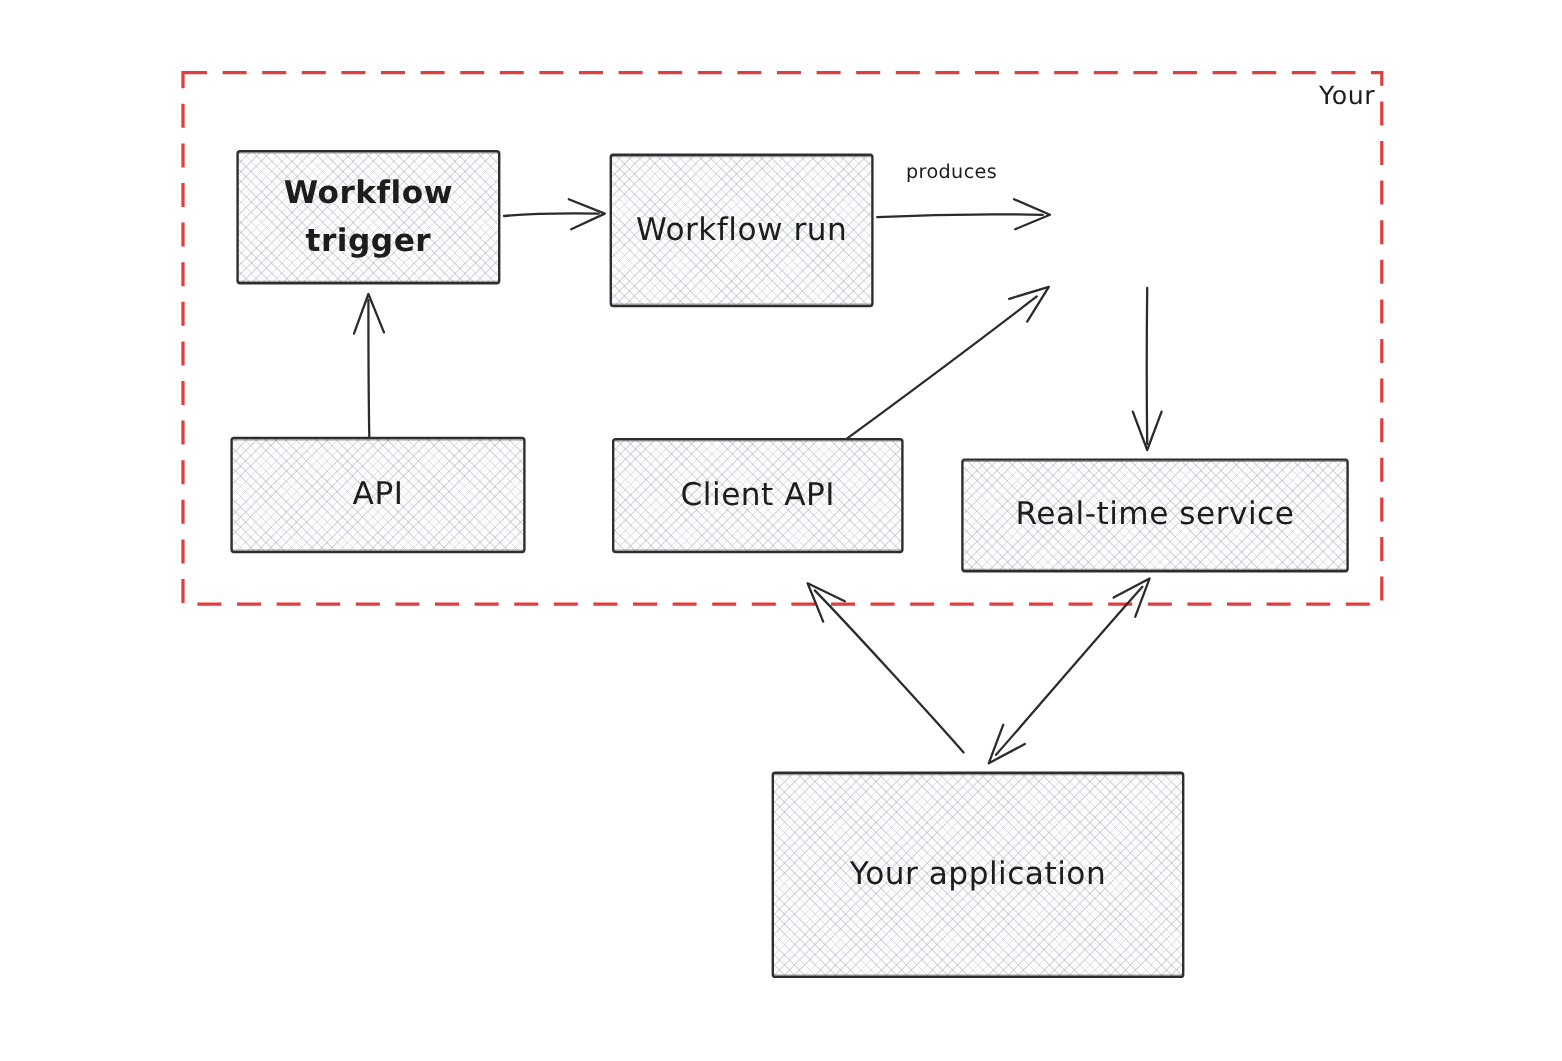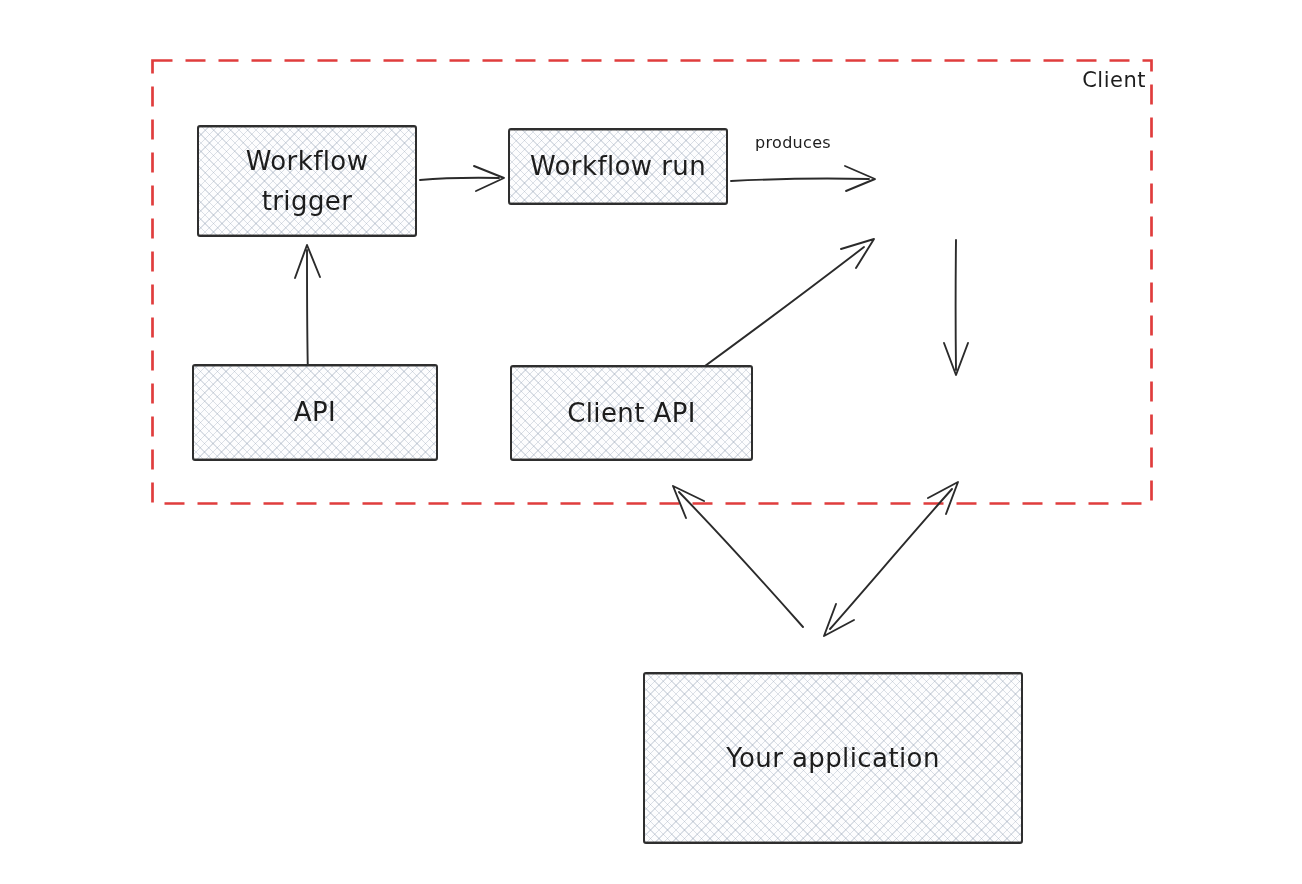--- a/index.html
+++ b/index.html
@@ -52,27 +52,27 @@
     justify-content:center;
     text-align:center;
   }
   .node-label{
     font-size:26px;
     line-height:1.55;
     letter-spacing:0.4px;
     color:var(--text-color);
   }
   #node-workflow-trigger{left:197px;top:125px;width:220px;height:112px;}
-  #node-workflow-trigger .node-label{max-width:150px;}
-  #node-workflow-run{left:508px;top:128px;width:220px;height:77px;}
+  #node-workflow-trigger .node-label{max-width:150px;font-weight:bold;}
+  #node-workflow-run{left:508px;top:128px;width:220px;height:128px;}
   #node-message{left:883px;top:128px;width:190px;height:107px;}
   #node-api{left:192px;top:364px;width:246px;height:97px;}
   #node-client-api{left:510px;top:365px;width:243px;height:96px;text-align:center;}
   #node-real-time-service{left:801px;top:382px;width:323px;height:95px;}
-  #node-your-application{left:643px;top:643px;width:380px;height:172px;margin-top:29px;}
+  #node-your-application{left:643px;top:643px;width:344px;height:172px;}
   .float-label{
     position:absolute;
     z-index:3;
     color:var(--text-color);
   }
   #knock-label{
     left:1040px;top:68px;width:106px;
     text-align:right;
     font-size:21px;
     letter-spacing:0.5px;
@@ -123,39 +123,42 @@
       <path class="arrow-head" d="M686,518 L673,486 L704,501"></path>
     </g>
 
     <g>
       <path class="edge-path" d="M952,489 C917,528 867,587 830,629"></path>
       <path class="arrow-head" d="M928,498 L958,482 L946,514"></path>
       <path class="arrow-head" d="M854,620 L824,636 L836,604"></path>
     </g>
   </svg>
 
-  <div class="float-label" id="knock-label">Client</div>
+  <div class="float-label" id="knock-label">Your</div>
 
   <div class="float-label" id="produces-label">produces</div>
 
   <div class="node" id="node-workflow-trigger">
     <span class="node-label">Workflow trigger</span>
   </div>
 
   <div class="node" id="node-workflow-run">
     <span class="node-label">Workflow run</span>
   </div>
 
 
   <div class="node" id="node-api">
     <span class="node-label">API</span>
   </div>
 
   <div class="node" id="node-client-api">
     <span class="node-label">Client API</span>
   </div>
 
+  <div class="node" id="node-real-time-service">
+    <span class="node-label">Real-time service</span>
+  </div>
 
   <div class="node" id="node-your-application">
     <span class="node-label">Your application</span>
   </div>
 
 </div>
 
 </body></html>

